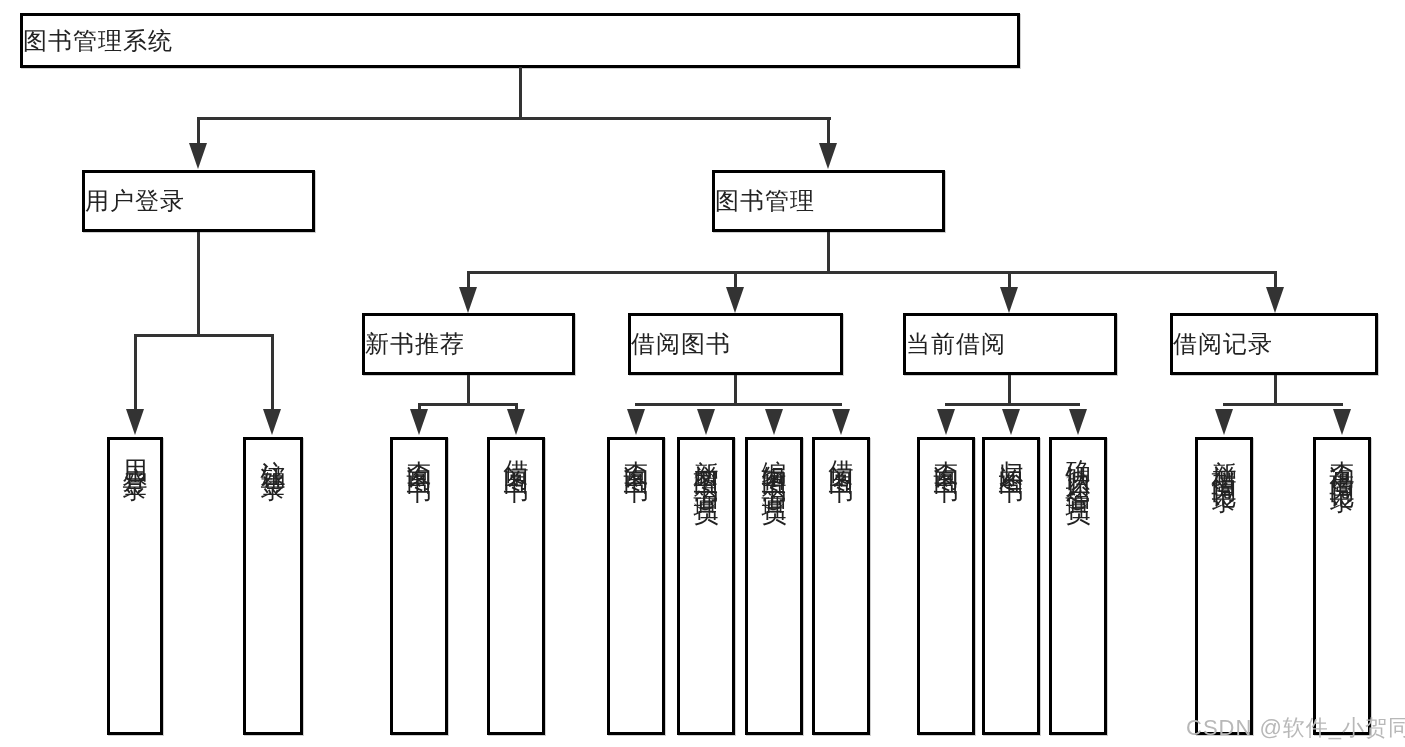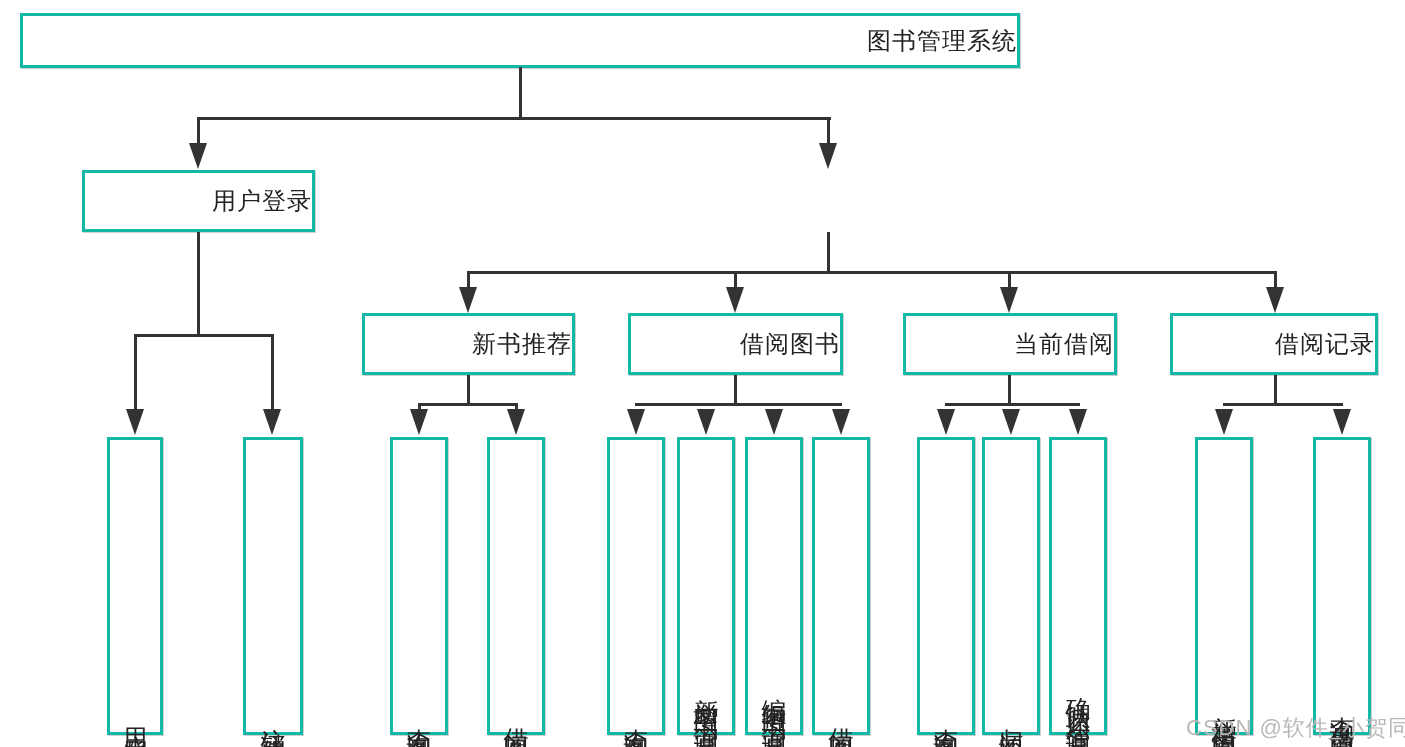--- a/index.html
+++ b/index.html
@@ -9,25 +9,25 @@
     width: 1405px;
     height: 747px;
     background: #ffffff;
     font-family: "Liberation Sans", "DejaVu Sans", sans-serif;
     overflow: hidden;
   }
   .box {
     position: absolute;
     box-sizing: border-box;
     background: #ffffff;
-    border: 3px solid #14b8a6;
+    border: 3px solid #000000;
     color: #222222;
     display: flex;
     align-items: center;
-    justify-content: flex-end;
+    justify-content: flex-start;
     box-shadow: 1px 1px 0 rgba(120,120,120,0.35);
   }
   .hbox { font-size: 24px; letter-spacing: 1px; white-space: nowrap; }
   .vbox {
     writing-mode: vertical-rl;
     font-size: 25px;
     letter-spacing: 6px;
     line-height: 1;
     top: 437px;
     height: 298px;
@@ -64,40 +64,43 @@
   <div class="line vline" style="left:519px; top:67px; height:52px;"></div>
   <div class="line hline" style="left:197px; top:117px; width:634px;"></div>
   <div class="line vline" style="left:197px; top:117px; height:30px;"></div>
   <div class="arrowhead" style="left:189px; top:143px;"></div>
   <div class="line vline" style="left:827px; top:117px; height:30px;"></div>
   <div class="arrowhead" style="left:819px; top:143px;"></div>
 
   <div class="box hbox" style="left:82px; top:170px; width:233px; height:62px;">
     <span>用户登录</span>
   </div>
+  <div class="box hbox" style="left:712px; top:170px; width:233px; height:62px;">
+    <span>图书管理</span>
+  </div>
 
   <div class="line vline" style="left:197px; top:232px; height:105px;"></div>
   <div class="line hline" style="left:134px; top:334px; width:140px;"></div>
   <div class="line vline" style="left:134px; top:334px; height:78px;"></div>
   <div class="arrowhead" style="left:126px; top:409px;"></div>
   <div class="line vline" style="left:271px; top:334px; height:78px;"></div>
   <div class="arrowhead" style="left:263px; top:409px;"></div>
 
   <div class="line vline" style="left:827px; top:232px; height:42px;"></div>
   <div class="line hline" style="left:467px; top:271px; width:810px;"></div>
   <div class="line vline" style="left:467px; top:271px; height:18px;"></div>
   <div class="arrowhead" style="left:459px; top:287px;"></div>
   <div class="line vline" style="left:734px; top:271px; height:18px;"></div>
   <div class="arrowhead" style="left:726px; top:287px;"></div>
   <div class="line vline" style="left:1008px; top:271px; height:18px;"></div>
   <div class="arrowhead" style="left:1000px; top:287px;"></div>
   <div class="line vline" style="left:1274px; top:271px; height:18px;"></div>
   <div class="arrowhead" style="left:1266px; top:287px;"></div>
 
-  <div class="box hbox" style="left:362px; top:313px; width:213px; height:62px;padding-left:17px;">
+  <div class="box hbox" style="left:362px; top:313px; width:213px; height:62px;">
     <span>新书推荐</span>
   </div>
   <div class="box hbox" style="left:628px; top:313px; width:215px; height:62px;">
     <span>借阅图书</span>
   </div>
   <div class="box hbox" style="left:1170px; top:313px; width:208px; height:62px;">
     <span>借阅记录</span>
   </div>
   <div class="box hbox" style="left:903px; top:313px; width:214px; height:62px;">
     <span>当前借阅</span>

